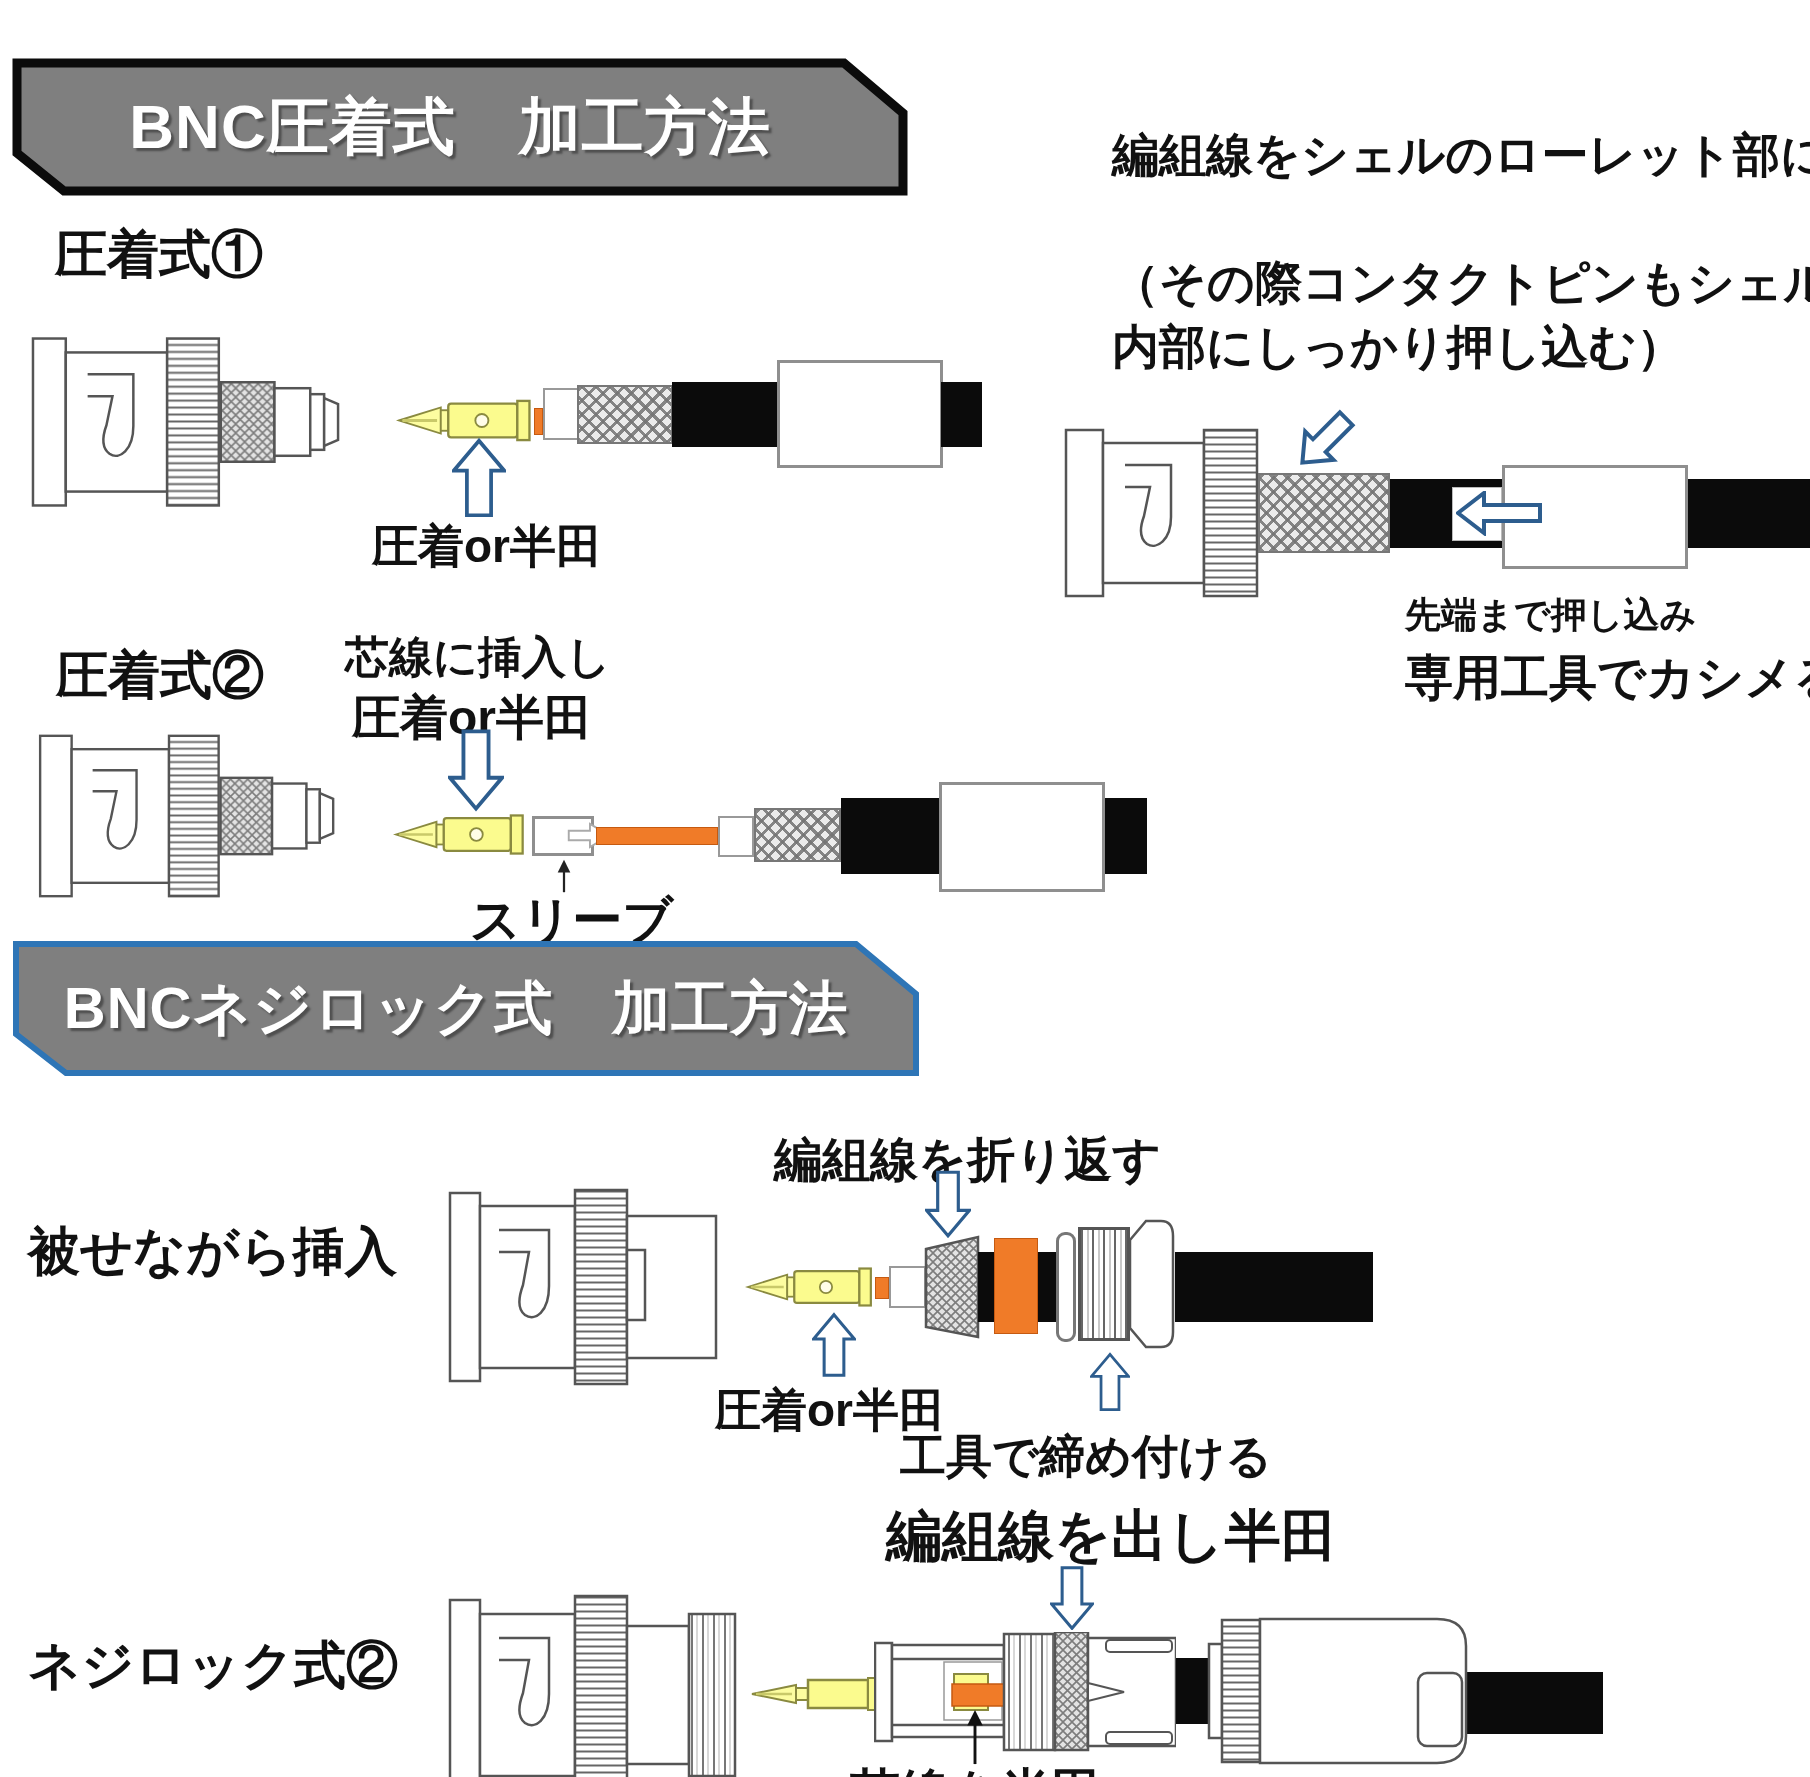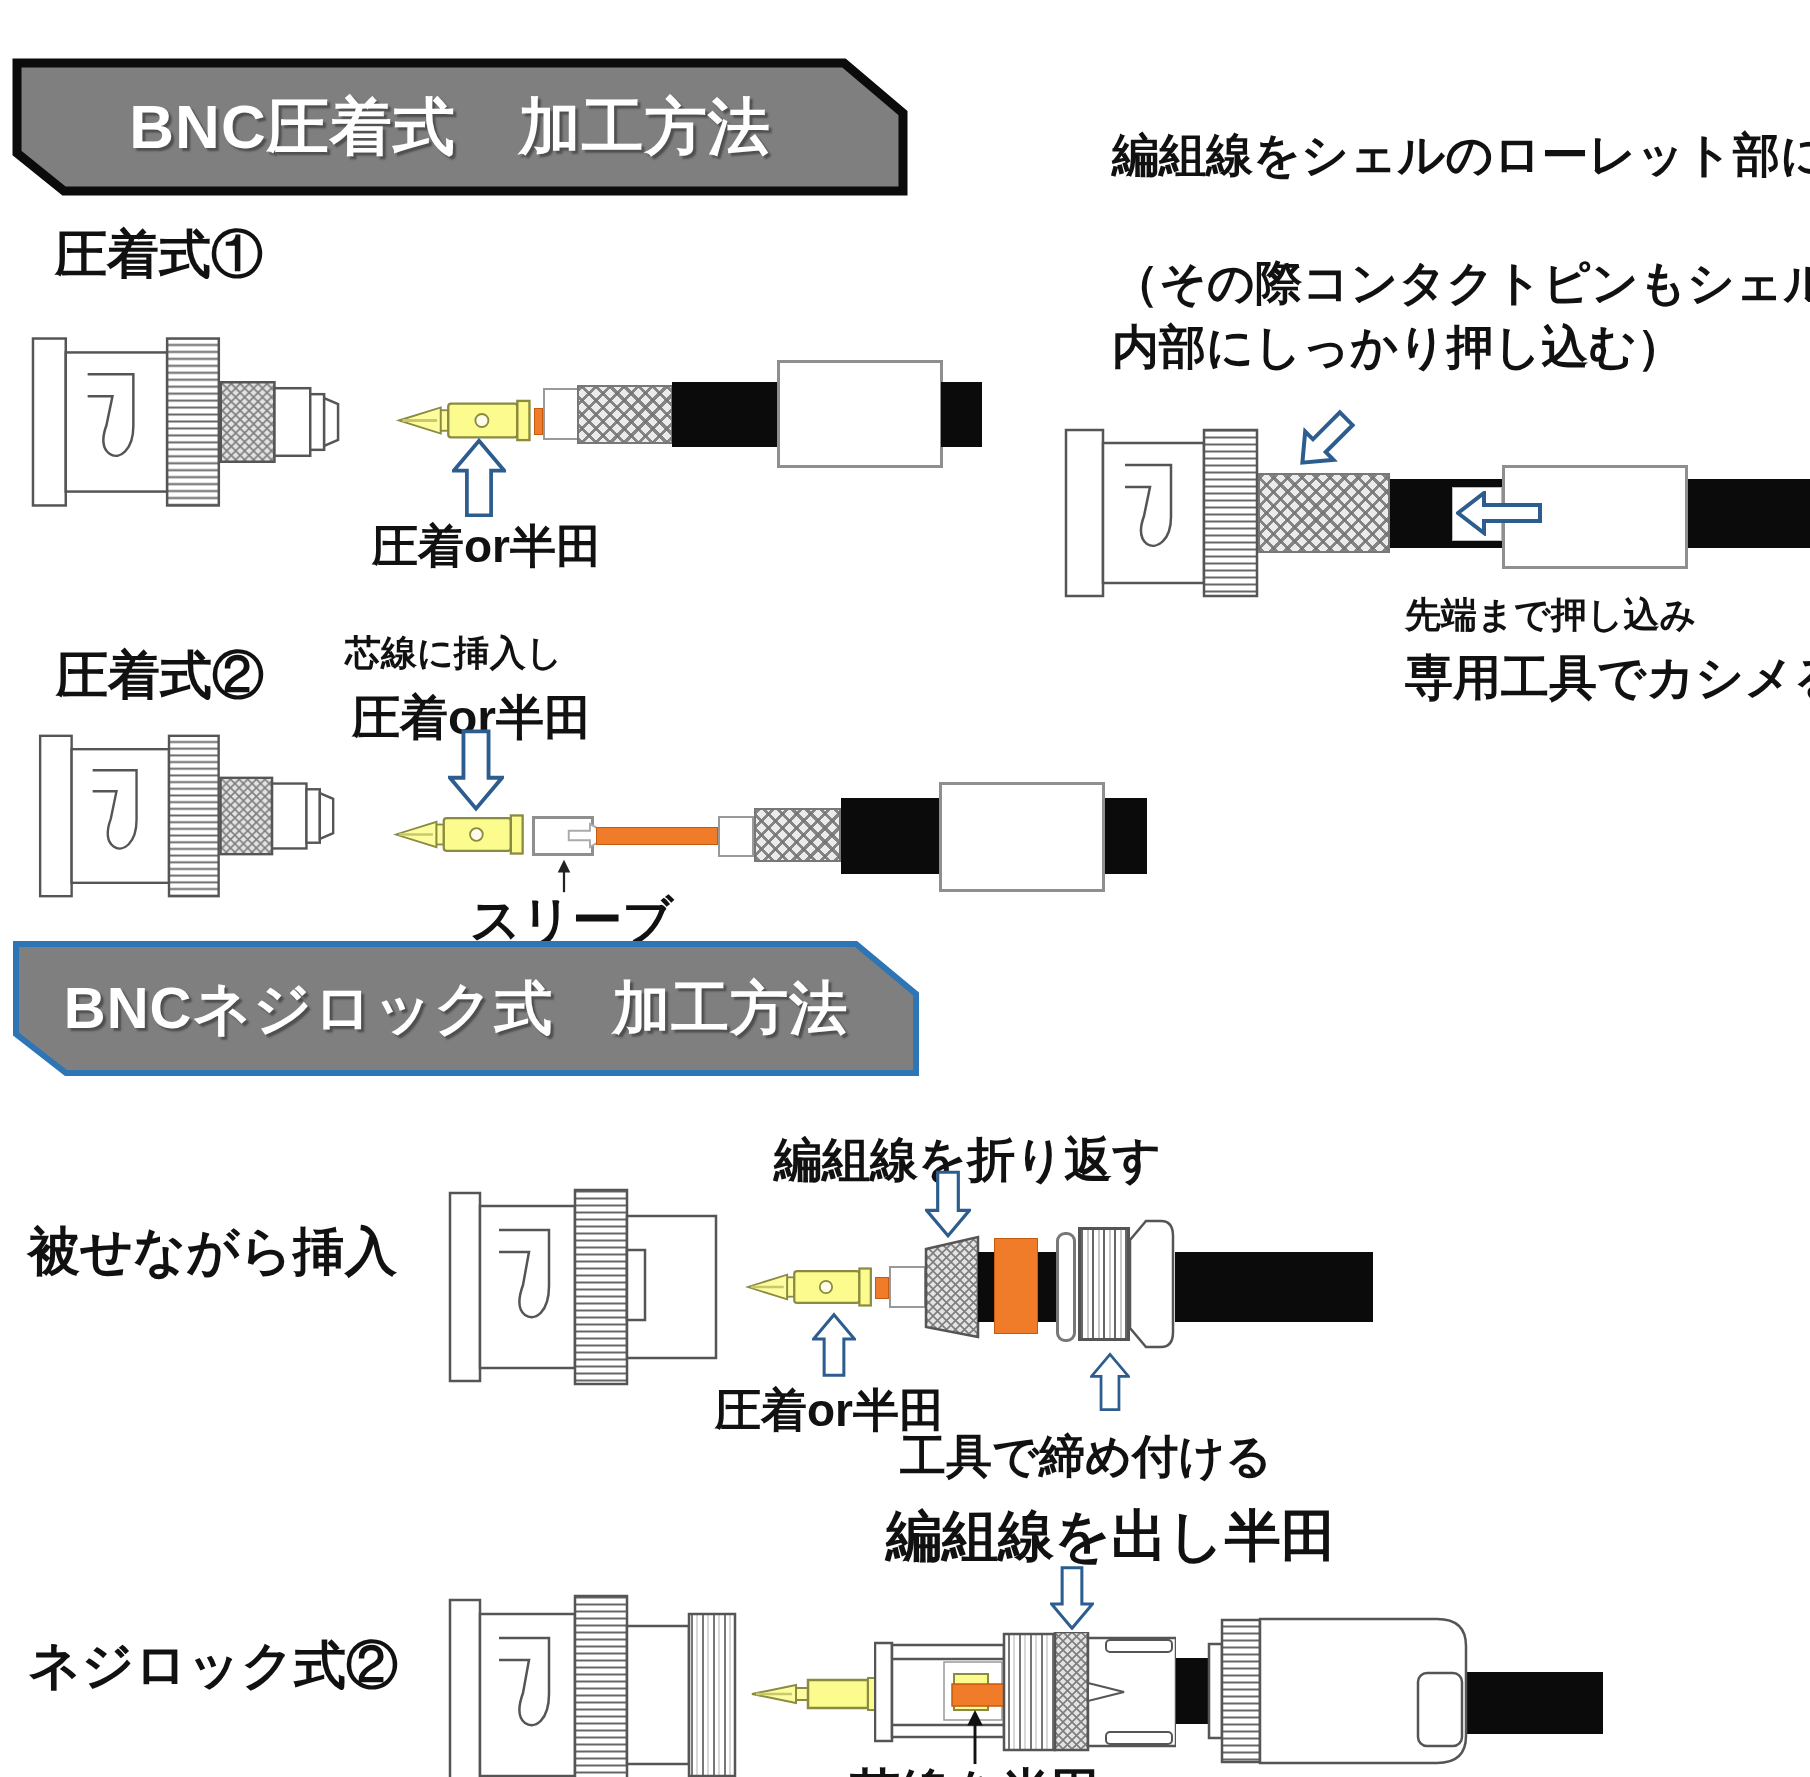--- a/index.html
+++ b/index.html
@@ -130,21 +130,21 @@
     <rect class="cpart" x="3" y="4" width="33" height="168"></rect>
     <rect class="cpart" x="36" y="18" width="102" height="140"></rect>
     <path class="cline" d="M58,40 H104 V92 C104,116 90,127 80,120 C72,114 73,102 77,91 L83,62 H58"></path>
     <rect x="138" y="4" width="52" height="168" fill="url(#hknurl)" stroke="#555" stroke-width="2.5"></rect>
     <rect x="192" y="48" width="54" height="80" fill="url(#xh)" stroke="#555" stroke-width="2.5"></rect>
     <rect class="cpart" x="246" y="54" width="36" height="68"></rect>
     <rect class="cpart" x="282" y="60" width="14" height="56"></rect>
     <path class="cpart" d="M296,64 L310,70 V106 L296,112 Z"></path>
   </svg>
 
-  <div class="abs lbl" style="left:345px;top:596px;font-size:36px">芯線に挿入し</div>
+  <div class="abs lbl" style="left:345px;top:596px;font-size:44px">芯線に挿入し</div>
   <div class="abs lbl" style="left:352px;top:654px;font-size:48px">圧着or半田</div>
   <svg class="abs" style="left:448px;top:692px" width="56" height="84">
       <use href="#arrow-down"></use>
     </svg>
 
   <svg class="abs" style="left:393px;top:775px" width="136" height="47">
       <use href="#pin"></use>
     </svg>
   <div class="abs whitebox" style="left:532px;top:780px;width:62px;height:40px"></div>
   <svg class="abs" style="left:566px;top:786px" width="46" height="27" viewBox="0 0 46 28">

